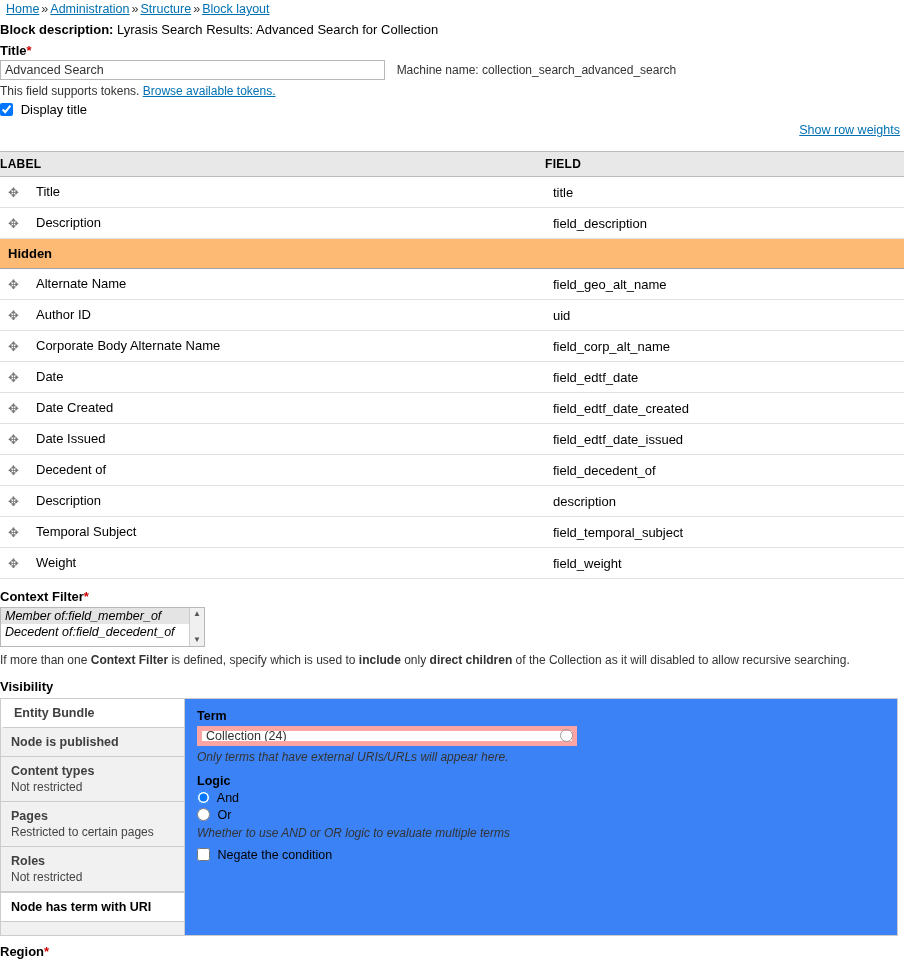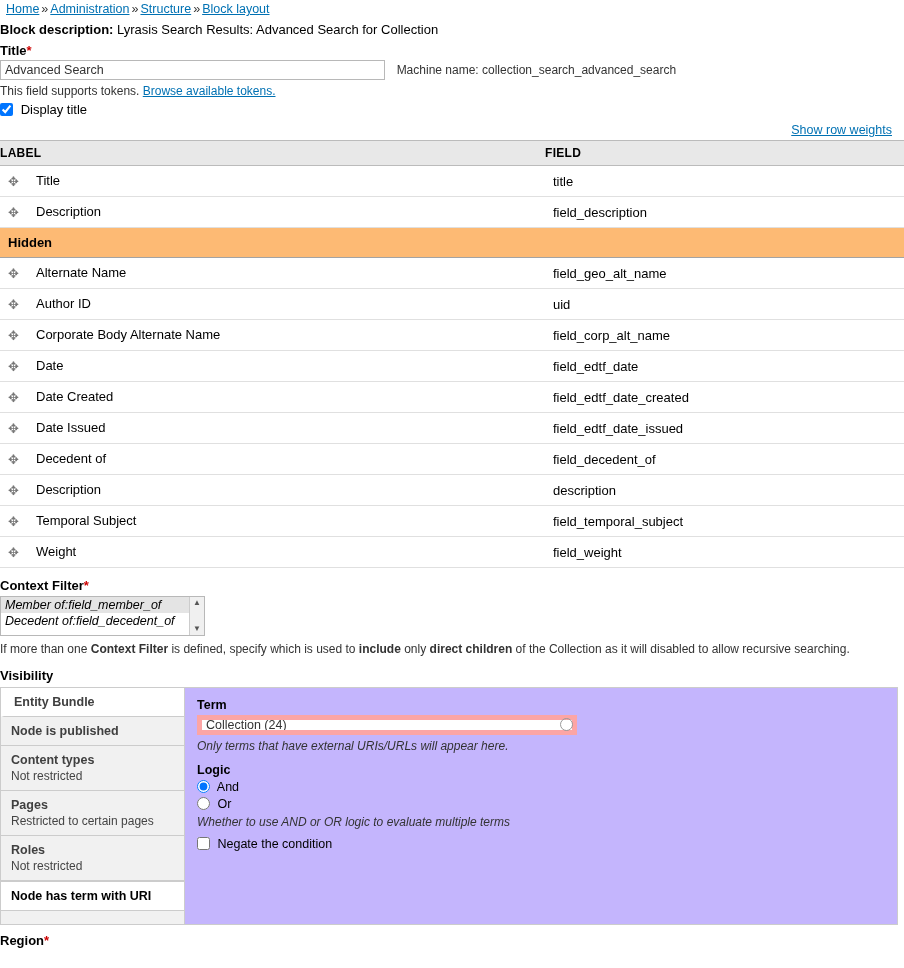--- a/index.html
+++ b/index.html
@@ -49,22 +49,22 @@
     color: #333;
     vertical-align: middle;
   }
   .desc-text { font-size: 12px; color: #333; margin: 4px 0 2px 0; }
   .checkbox-row { margin: 4px 0 6px 0; font-size: 13px; }
   .checkbox-row input { vertical-align: -2px; margin: 0 4px 0 0; }
 
   .show-row-weights {
     text-align: right;
     font-size: 12.5px;
-    padding-right: 12px;
-    margin-bottom: 3px;
+    padding-right: 4px;
+    margin-bottom: 14px;
   }
 
   table.layout {
     width: 100%;
     border-collapse: collapse;
     font-size: 13px;
   }
   table.layout th {
     background: #e8e8e8;
     text-align: left;
@@ -153,21 +153,21 @@
     cursor: pointer;
   }
   .vt-item .t { color: #404040; font-weight: bold; font-size: 12.5px; }
   .vt-item .s { color: #444; font-size: 12px; margin-top: 2px; }
   .vt-item.active {
     background: #fff;
     border-left: 3px solid #fff;
   }
   .vt-pane {
     flex: 1;
-    background: #c4b5fd;
+    background: #3b82f6;
     padding: 10px 12px;
   }
   .pane-label { font-weight: bold; font-size: 12.5px; margin-bottom: 3px; }
   .autocomplete {
     position: relative;
     width: 380px;
   }
   .autocomplete input {
     width: 380px;
     height: 20px;

